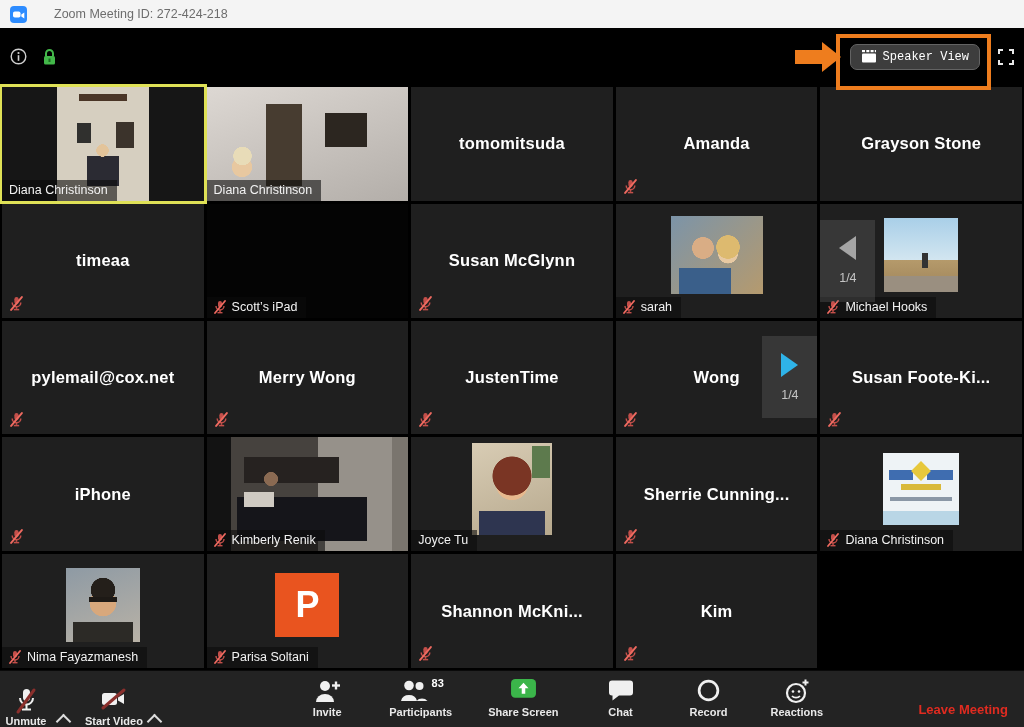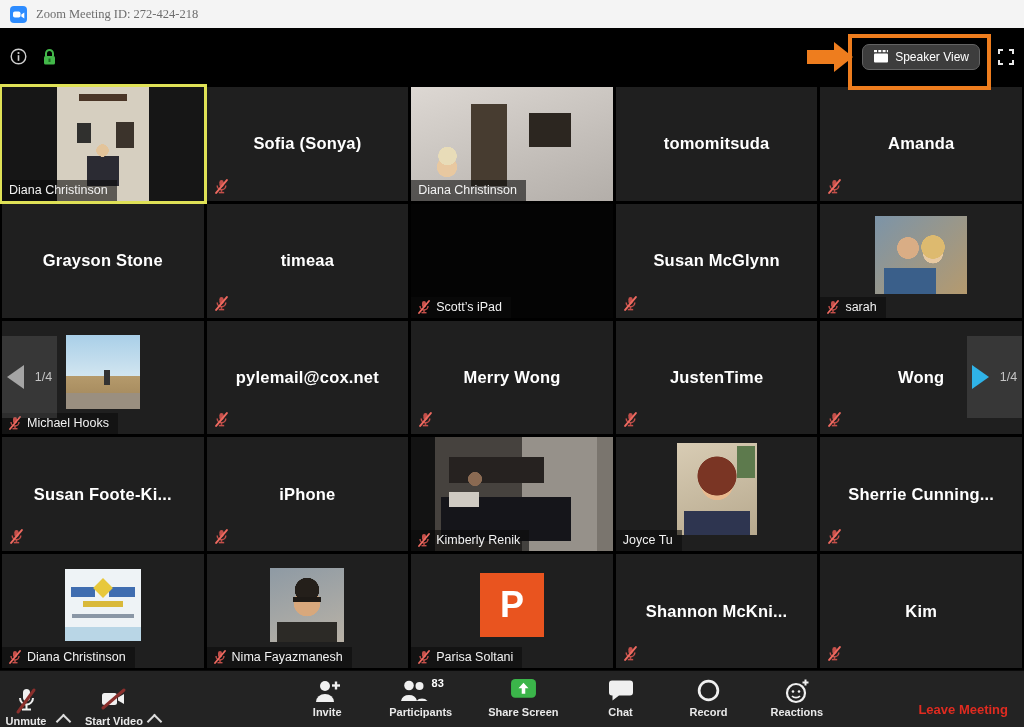--- a/index.html
+++ b/index.html
@@ -1,25 +1,25 @@
 <!DOCTYPE html>
 <html><head>
 <meta charset="utf-8">
 <style>
   html,body{margin:0;padding:0;}
   body{width:1024px;height:727px;overflow:hidden;background:#000;
        font-family:"Liberation Sans",sans-serif;-webkit-font-smoothing:antialiased;}
   .app{width:1024px;height:727px;display:flex;flex-direction:column;position:relative;}
 
   
-  .titlebar{height:28px;background:#f4f4f4;display:flex;align-items:center;gap:9px;padding-left:10px;flex:none;font-family:Liberation Serif, serif;}
+  .titlebar{height:28px;background:#f4f4f4;display:flex;align-items:center;gap:27px;padding-left:10px;flex:none;}
   .title-text{font-size:12.5px;color:#6d6d6d;}
 
   
-  .header{height:57px;background:#000;position:relative;flex:none;}
+  .header{height:57px;background:#000;position:relative;flex:none;font-family:Liberation Mono, monospace;}
   .header-left{position:absolute;left:10px;top:0;height:100%;display:flex;align-items:center;gap:15px;}
   .header-right{position:absolute;right:10px;top:0;height:100%;display:flex;align-items:center;}
   .annot-arrow{display:flex;align-items:center;margin-right:9px;}
   .annot-arrow .abody{width:27px;height:14px;background:#ee7d1e;}
   .annot-arrow .ahead{width:0;height:0;border-left:19px solid #ee7d1e;border-top:15px solid transparent;border-bottom:15px solid transparent;}
   .annot-wrap{position:relative;display:flex;align-items:center;}
   .annot-box{position:absolute;left:-14px;right:-11px;top:-10px;bottom:-20px;border:4px solid #ee7d1e;pointer-events:none;z-index:5;}
   .speaker-btn{background:#3d3d3d;border:1px solid #636363;border-radius:7px;color:#fff;font-size:12px;
                display:flex;align-items:center;gap:6px;padding:5px 10px;cursor:pointer;font-family:inherit;}
   .fullscreen{margin-left:18px;display:flex;align-items:center;}
@@ -90,21 +90,21 @@
     linear-gradient(#b9d6e6,#b9d6e6) no-repeat 50% 100% / 76px 14px,
     #eef3f6;}
   .m-logo-yoga::before{content:"";position:absolute;left:50%;top:16%;width:14px;height:14px;
     transform:translateX(-50%) rotate(45deg);background:#e7c83c;}
   .m-letter{width:64px;height:64px;background:#e9541f;display:flex;align-items:center;justify-content:center;
     color:#fff;font-weight:700;font-size:36px;}
   .m-letter::before{content:attr(data-letter);}
 
   
   .nav-panel{position:absolute;top:50%;transform:translateY(-50%);width:55px;height:82px;z-index:4;
-    background:rgba(120,120,120,.28);display:flex;flex-direction:row;align-items:center;justify-content:center;gap:11px;cursor:pointer;}
+    background:rgba(120,120,120,.28);display:flex;flex-direction:column;align-items:center;justify-content:center;gap:11px;cursor:pointer;}
   .nav-left{left:0;}.nav-right{right:0;}
   .nav-arrow{width:0;height:0;}
   .nav-left .nav-arrow{border-right:17px solid #a5a5a5;border-top:12px solid transparent;border-bottom:12px solid transparent;}
   .nav-right .nav-arrow{border-left:17px solid #2fb3e8;border-top:12px solid transparent;border-bottom:12px solid transparent;}
   .nav-page{color:#c4c4c4;font-size:12.5px;}
 
   
   .toolbar{height:57px;flex:none;background:#232323;border-top:1px solid #0a0a0a;display:flex;align-items:stretch;box-sizing:border-box;}
   .tb-left{display:flex;align-items:flex-end;}
   .tb-center{display:flex;gap:36px;margin:0 auto;padding-left:30px;}
@@ -184,35 +184,20 @@
       <div class="tile active">
       <div class="media m-video-room"></div>
 
       <div class="label">
 
         <span class="label-text">Diana Christinson</span>
       </div>
 
     </div>
       <div class="tile">
-
-      <div class="center-name">Sofia (Sonya)</div>
-
-      <span class="mute-solo" style="display:flex;">
-        <svg width="13" height="15" viewBox="0 0 12 14">
-            <rect x="4" y="1" width="4" height="6.5" rx="2" fill="#c34f4a"></rect>
-            <path d="M2 6 a4 4 0 0 0 8 0" fill="none" stroke="#c34f4a" stroke-width="1.4"></path>
-            <line x1="6" y1="10" x2="6" y2="12" stroke="#c34f4a" stroke-width="1.4"></line>
-            <line x1="3.5" y1="12.7" x2="8.5" y2="12.7" stroke="#c34f4a" stroke-width="1.4"></line>
-            <line x1="1" y1="13" x2="11" y2="1" stroke="#ef6a60" stroke-width="1.8" stroke-linecap="round"></line>
-          </svg>
-      </span>
-
-    </div>
-      <div class="tile">
       <div class="media m-video-wall"></div>
 
       <div class="label">
 
         <span class="label-text">Diana Christinson</span>
       </div>
 
     </div>
       <div class="tile">
 

